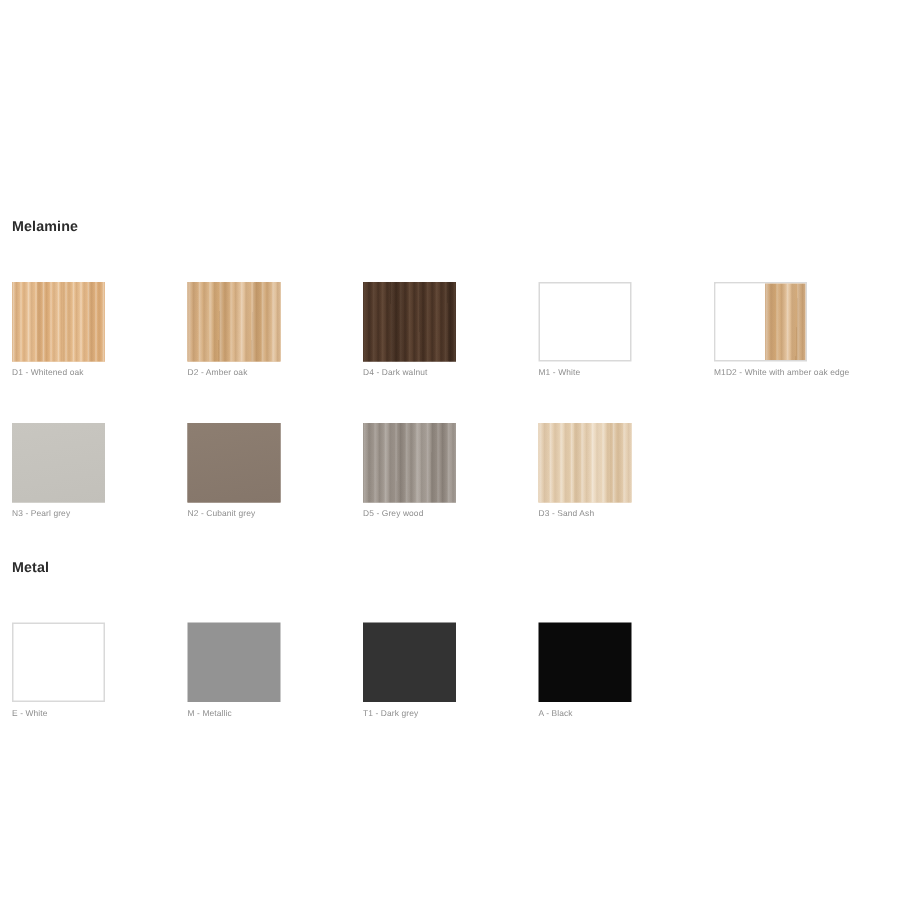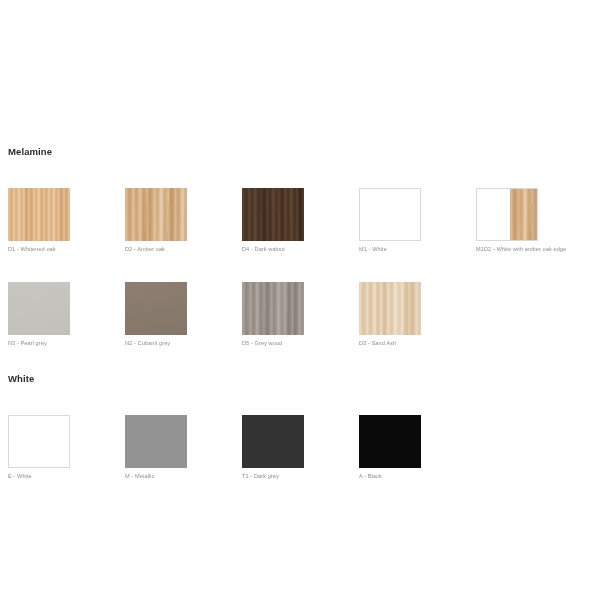--- a/index.html
+++ b/index.html
@@ -260,21 +260,21 @@
         <div class="swatch tex-sand-ash"></div>
         <div class="swatch-label">D3 - Sand Ash</div>
       </div>
 
     </div>
   </div>
 
   <div style="height:25px"></div>
 
   <div class="section">
-    <div class="section-title">White</div>
+    <div class="section-title">Metal</div>
 
     <div class="swatch-row-gap"></div>
 
     <div class="swatch-grid">
 
       <div class="swatch-cell">
         <div class="swatch bordered tex-white"></div>
         <div class="swatch-label">E - White</div>
       </div>
 

